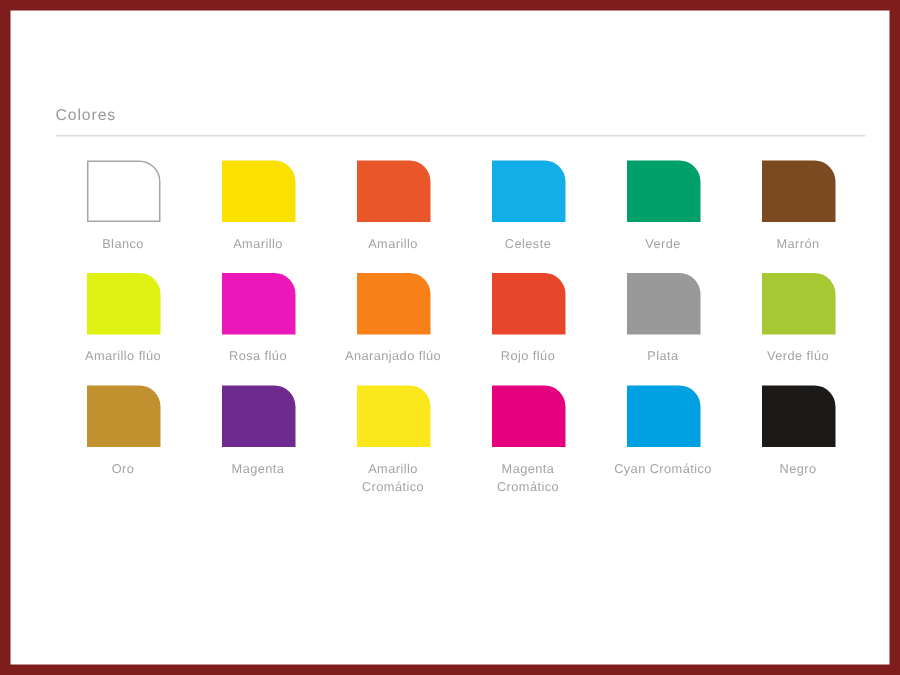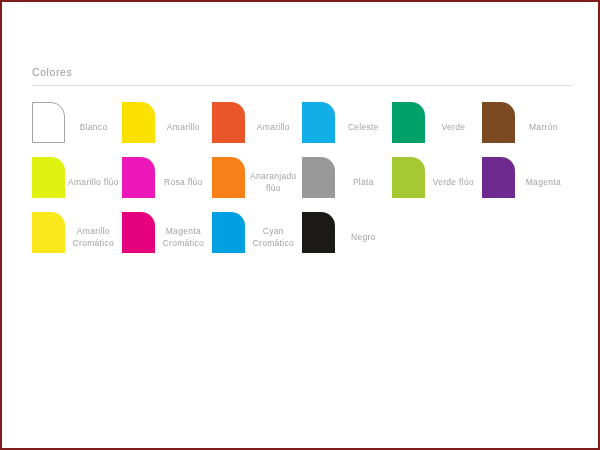--- a/index.html
+++ b/index.html
@@ -11,21 +11,21 @@
     height: 450px;
     background: #ffffff;
     font-family: "Liberation Sans", sans-serif;
     overflow: hidden;
   }
   #page {
     position: relative;
     width: 600px;
     height: 450px;
     box-sizing: border-box;
-    border: 2px solid #7f1d1d;
+    border: 7px solid #7f1d1d;
     background: #ffffff;
   }
   #sheet {
     position: absolute;
     left: 30px;
     top: 64px;
     width: 540px;
   }
   .section-title {
     font-size: 10.5px;
@@ -42,20 +42,21 @@
   }
   .swatch-grid {
     display: grid;
     grid-template-columns: repeat(6, 90px);
     column-gap: 0px;
     row-gap: 14px;
   }
   .swatch-cell {
     width: 90px;
     display: flex;
+    flex-direction: column;
     align-items: center;
   }
   .swatch-chip {
     width: 49px;
     height: 41px;
     border-radius: 0 14px 0 0;
     box-sizing: border-box;
   }
   .swatch-chip.outlined {
     border: 1px solid #a6a6a6;
@@ -113,26 +114,34 @@
         </div>
         <div class="swatch-cell">
           <div class="swatch-chip" style="background-color: rgb(236, 23, 184);"></div>
           <div class="swatch-label">Rosa flúo</div>
         </div>
         <div class="swatch-cell">
           <div class="swatch-chip" style="background-color: rgb(248, 128, 25);"></div>
           <div class="swatch-label">Anaranjado flúo</div>
         </div>
         <div class="swatch-cell">
+          <div class="swatch-chip" style="background-color: rgb(232, 70, 42);"></div>
+          <div class="swatch-label">Rojo flúo</div>
+        </div>
+        <div class="swatch-cell">
           <div class="swatch-chip" style="background-color: rgb(153, 153, 153);"></div>
           <div class="swatch-label">Plata</div>
         </div>
         <div class="swatch-cell">
           <div class="swatch-chip" style="background-color: rgb(166, 200, 50);"></div>
           <div class="swatch-label">Verde flúo</div>
+        </div>
+        <div class="swatch-cell">
+          <div class="swatch-chip" style="background-color: rgb(192, 145, 46);"></div>
+          <div class="swatch-label">Oro</div>
         </div>
         <div class="swatch-cell">
           <div class="swatch-chip" style="background-color: rgb(110, 42, 142);"></div>
           <div class="swatch-label">Magenta</div>
         </div>
         <div class="swatch-cell">
           <div class="swatch-chip" style="background-color: rgb(250, 232, 28);"></div>
           <div class="swatch-label">Amarillo
 Cromático</div>
         </div>

